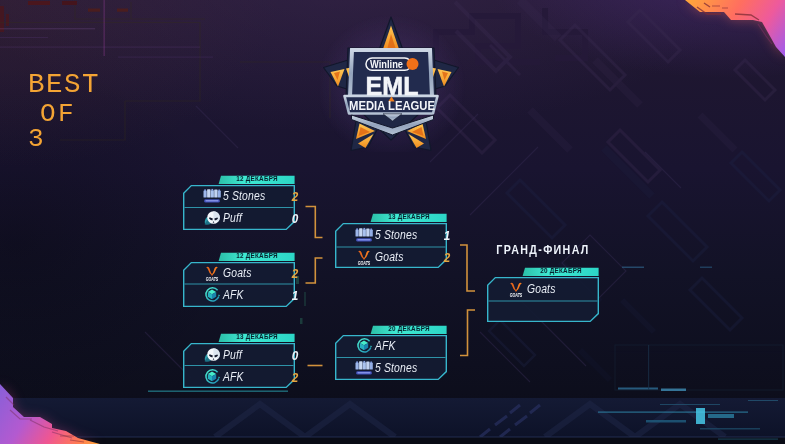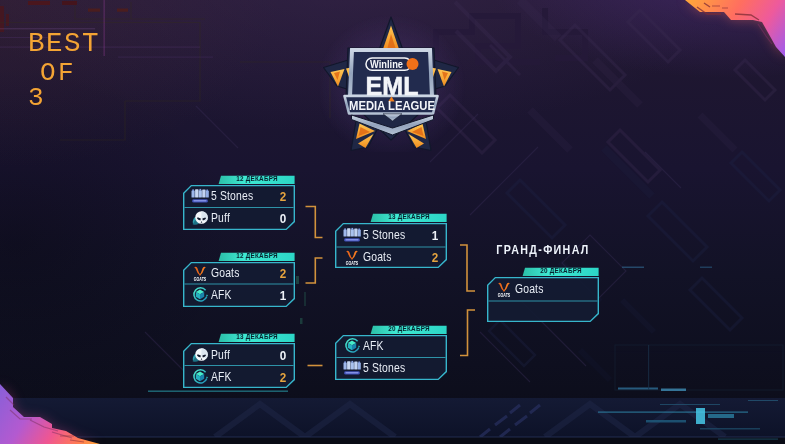--- a/index.html
+++ b/index.html
@@ -7,27 +7,27 @@
   #stage{position:absolute;left:0;top:0;width:785px;height:444px;overflow:hidden;
     background:
       radial-gradient(350px 150px at 93% -6%, rgba(94,54,152,.44), rgba(94,54,152,0) 70%),
       radial-gradient(620px 270px at 45% -10%, rgba(78,52,106,.37), rgba(78,52,106,0) 66%),
       radial-gradient(400px 240px at 0% 0%, rgba(88,48,62,.26), rgba(88,48,62,0) 70%),
       radial-gradient(320px 260px at 2% 55%, rgba(4,3,10,.30), rgba(4,3,10,0) 70%),
       linear-gradient(180deg, #221831 0%, #191430 38%, #121226 62%, #0e0f1f 82%, #0b0c17 100%);
   }
   .abs{position:absolute;}
   .bo3{color:#f4a434;font-family:"Liberation Mono",monospace;
-       font-weight:normal;font-size:26px;line-height:26px;letter-spacing:2.5px;}
+       font-weight:normal;font-size:26px;line-height:26px;letter-spacing:2.5px;margin-top:41px;}
   .card{position:absolute;width:112px;height:63px;padding-left:24px;}
   .card svg.shape{position:absolute;left:0;top:0;}
   .tabtxt{position:absolute;left:36px;top:-1.6px;width:76px;height:8.2px;line-height:8.8px;
       text-align:center;font-size:7.2px;font-weight:bold;color:#07222e;letter-spacing:.3px;
       transform:scaleX(.88);transform-origin:center;}
-  .trow{position:absolute;left:0;width:112px;height:22px;}
+  .trow{position:absolute;left:12px;width:112px;height:22px;font-style:italic;}
   .tname{position:absolute;left:28px;top:50%;transform:translateY(-50%) scaleX(.83);
       transform-origin:left center;font-size:12.5px;color:#e9eef6;white-space:nowrap;letter-spacing:.2px;}
   .tscore{position:absolute;right:9px;top:50%;transform:translateY(-50%) scaleX(.9);
       transform-origin:right center;font-size:13px;font-weight:bold;color:#eef2f8;}
   .tscore.win{color:#e5a43f;}
   .tlogo{position:absolute;left:7px;top:50%;transform:translateY(-50%);width:20px;height:20px;}
   #gf{left:487px;top:243px;width:112px;text-align:center;color:#eef3fb;font-weight:bold;
       font-size:12px;letter-spacing:1.5px;transform:scaleX(.89);transform-origin:center;}
 </style>
 </head>

